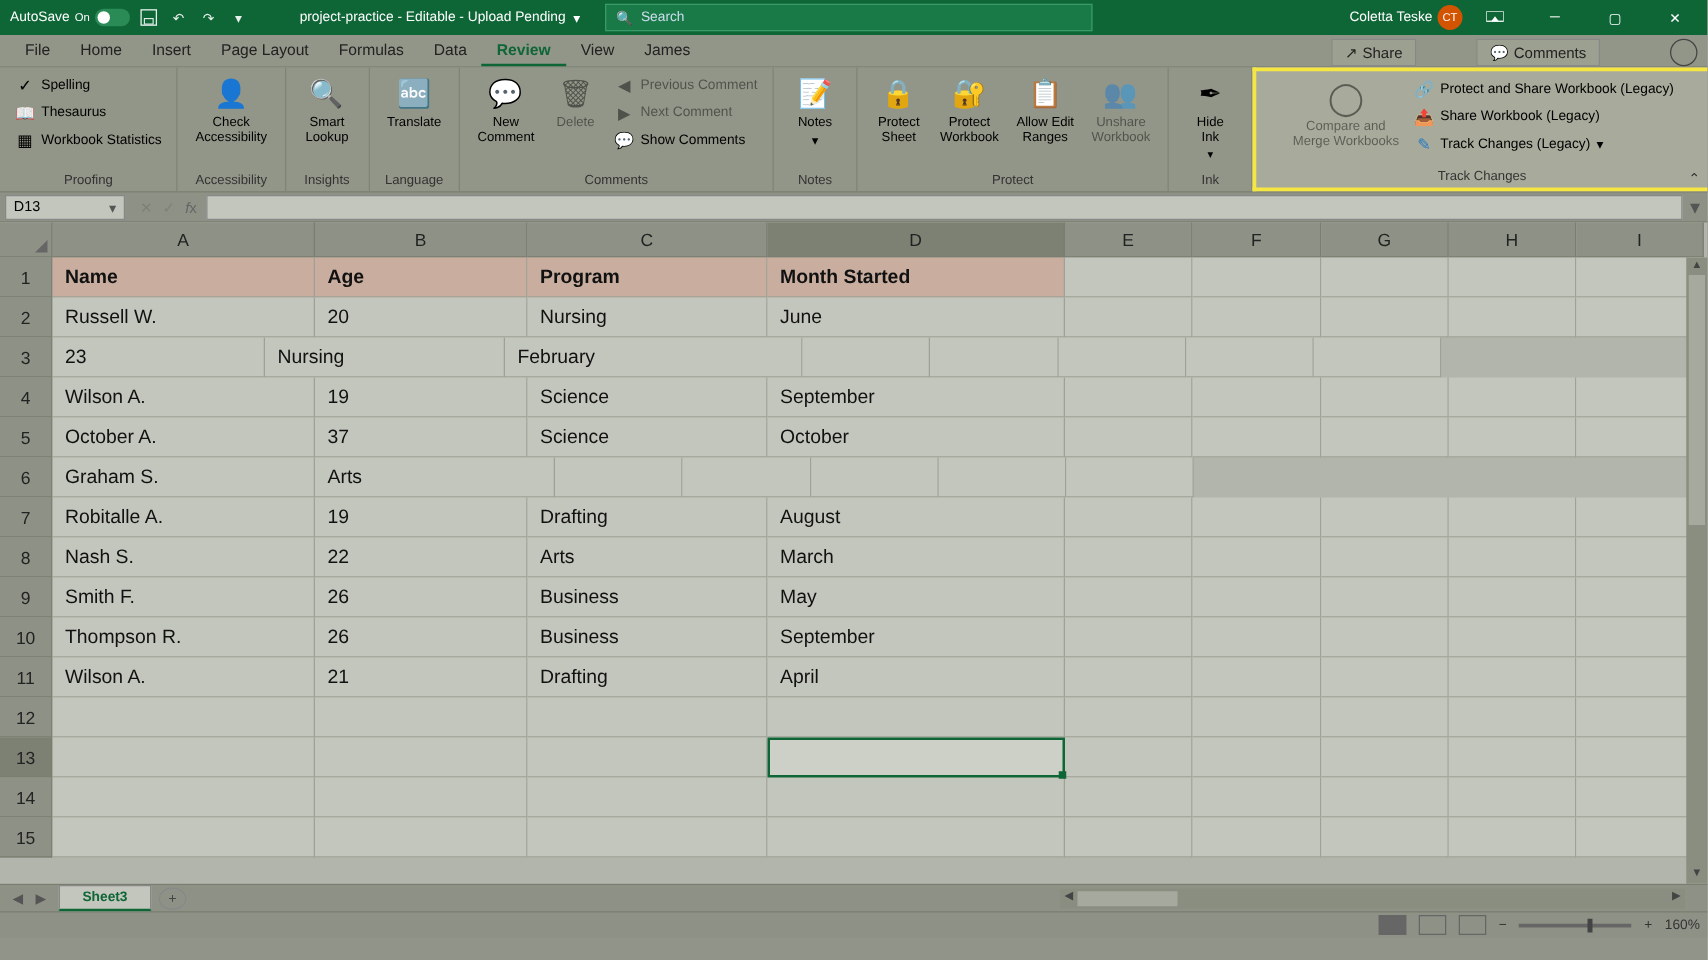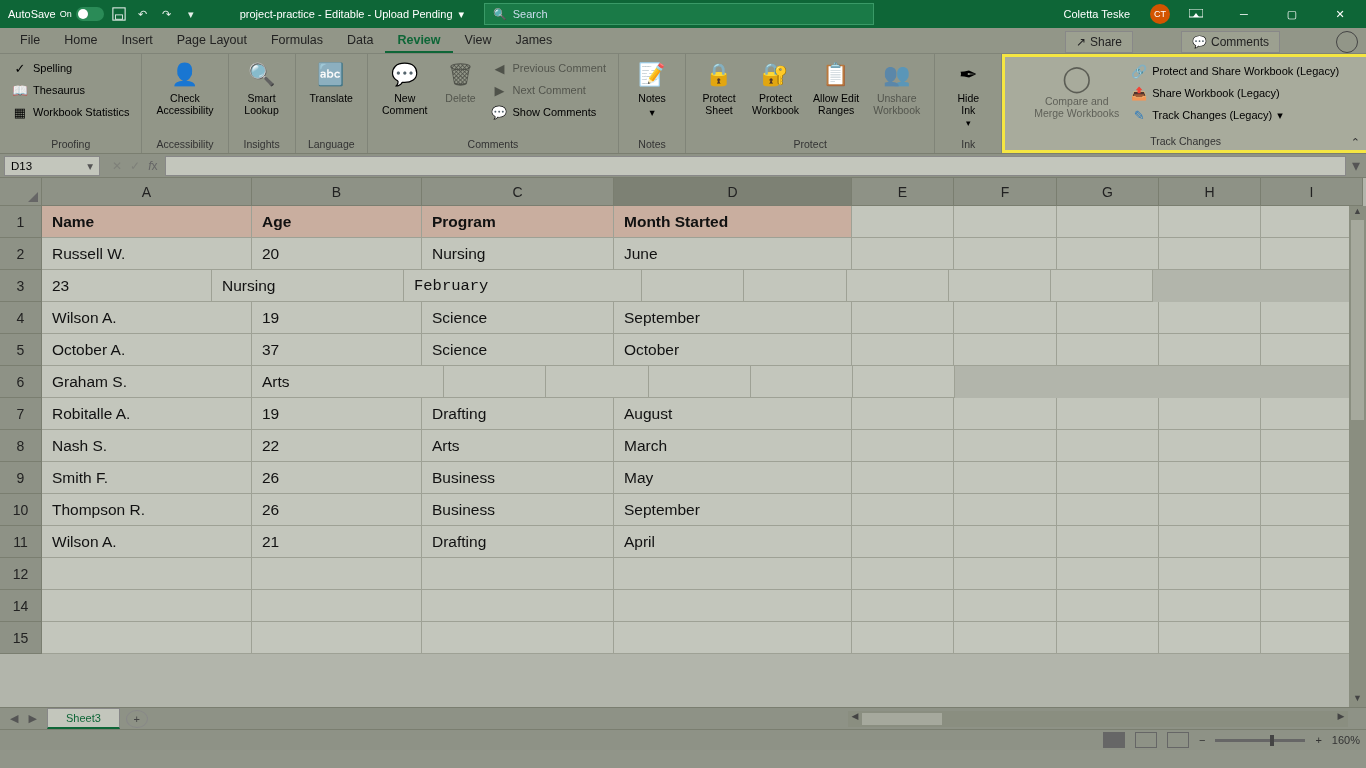--- a/index.html
+++ b/index.html
@@ -62,21 +62,21 @@
 .cell { border-right: 1px solid #9ea195; border-bottom: 1px solid #9ea195; background: #c3c6bc; padding: 0 10px; display: flex; align-items: center; font-size: 15.5px; color: #111; }
 .cell.hdr { background: #c9ae9f; font-weight: bold; }
 .cell.active { background: #cdd0c6; border: 2px solid #0e6637; padding: 0 8px; position: relative; }
 .cell.active::after { content: ""; position: absolute; right: -3px; bottom: -3px; width: 6px; height: 6px; background: #0e6637; }
 .vscroll { position: absolute; right: 0; top: 28px; bottom: 0; width: 17px; background: #8a8e80; }
 .vscroll .thumb { position: absolute; left: 2px; right: 2px; top: 14px; height: 200px; background: #a6a99d; }
 
 
 .sheettabs { height: 22px; background: #8e9286; display: flex; align-items: center; border-top: 1px solid #7a7e70; font-size: 11px; }
 .sheet-nav { padding: 0 10px; color: #555; }
-.sheettab { padding: 3px 18px; background: #c3c6bc; border: 1px solid #888; border-bottom: 2px solid #0e6637; color: #0e6637; font-weight: 400; text-align: right; }
+.sheettab { padding: 3px 18px; background: #c3c6bc; border: 1px solid #888; border-bottom: 2px solid #0e6637; color: #0e6637; font-weight: 700; text-align: right; }
 .sheet-add { width: 22px; height: 18px; display: flex; align-items: center; justify-content: center; margin-left: 6px; color: #444; border: 1px solid #888; border-radius: 50%; }
 .hscroll { margin-left: auto; width: 500px; height: 16px; background: #8a8e80; position: relative; margin-right: 18px; }
 .hscroll .thumb { position: absolute; top: 2px; bottom: 2px; left: 14px; width: 80px; background: #a6a99d; }
 
 
 .statusbar { height: 21px; background: #8e9286; display: flex; align-items: center; border-top: 1px solid #7a7e70; font-size: 11px; color: #333; padding: 0 6px; }
 .statusbar .right { margin-left: auto; display: flex; align-items: center; gap: 10px; }
 .view-btn { width: 22px; height: 16px; border: 1px solid #666; }
 .zoom-slider { width: 90px; height: 3px; background: #666; position: relative; }
 .zoom-slider::after { content: ""; position: absolute; left: 55px; top: -4px; width: 4px; height: 11px; background: #444; }
@@ -105,21 +105,21 @@
   </div>
   <div class="title-center">
     <span>project-practice - Editable - Upload Pending</span>
     <span>▾</span>
   </div>
   <div class="search-box">
     <span>🔍</span>
     <span>Search</span>
   </div>
   <div class="right">
-    <span style="margin-right:16px">Coletta Teske</span>
+    <span style="margin-right:0">Coletta Teske</span>
     <div class="user-badge">
         <span>CT</span>
       </div>
     <div class="win-btn">
         <svg width="14" height="10">
           <rect x="0" y="0" width="14" height="8" fill="none" stroke="#fff"></rect>
           <path d="M4 8 L7 4 L10 8" fill="#fff"></path>
         </svg>
       </div>
     <div class="win-btn">─</div>
@@ -354,21 +354,21 @@
         <div class="cell" style="width: 102px;"></div>
         <div class="cell" style="width: 103px;"></div>
         <div class="cell" style="width: 102px;"></div>
         <div class="cell" style="width: 102px;"></div>
         <div class="cell" style="width: 102px;"></div>
       </div>
       <div class="row">
         <div class="rowhead">3</div>
         <div class="cell" style="width: 170px;">23</div>
         <div class="cell" style="width: 192px;">Nursing</div>
-        <div class="cell" style="width: 238px; font-family: Liberation Mono, monospace;">February</div>
+        <div class="cell" style="width: 238px;">February</div>
         <div class="cell" style="width: 102px;"></div>
         <div class="cell" style="width: 103px;"></div>
         <div class="cell" style="width: 102px;"></div>
         <div class="cell" style="width: 102px;"></div>
         <div class="cell" style="width: 102px;"></div>
       </div>
       <div class="row">
         <div class="rowhead">4</div>
         <div class="cell" style="width: 210px;">Wilson A.</div>
         <div class="cell" style="width: 170px;">19</div>
@@ -461,20 +461,32 @@
         <div class="cell" style="width: 102px;"></div>
         <div class="cell" style="width: 102px;"></div>
         <div class="cell" style="width: 102px;"></div>
       </div>
       <div class="row">
         <div class="rowhead">12</div>
         <div class="cell" style="width: 210px;"></div>
         <div class="cell" style="width: 170px;"></div>
         <div class="cell" style="width: 192px;"></div>
         <div class="cell" style="width: 238px;"></div>
+        <div class="cell" style="width: 102px;"></div>
+        <div class="cell" style="width: 103px;"></div>
+        <div class="cell" style="width: 102px;"></div>
+        <div class="cell" style="width: 102px;"></div>
+        <div class="cell" style="width: 102px;"></div>
+      </div>
+      <div class="row">
+        <div class="rowhead sel">13</div>
+        <div class="cell" style="width: 210px;"></div>
+        <div class="cell" style="width: 170px;"></div>
+        <div class="cell" style="width: 192px;"></div>
+        <div class="cell active" style="width: 238px;"></div>
         <div class="cell" style="width: 102px;"></div>
         <div class="cell" style="width: 103px;"></div>
         <div class="cell" style="width: 102px;"></div>
         <div class="cell" style="width: 102px;"></div>
         <div class="cell" style="width: 102px;"></div>
       </div>
       <div class="row">
         <div class="rowhead">14</div>
         <div class="cell" style="width: 210px;"></div>
         <div class="cell" style="width: 170px;"></div>

